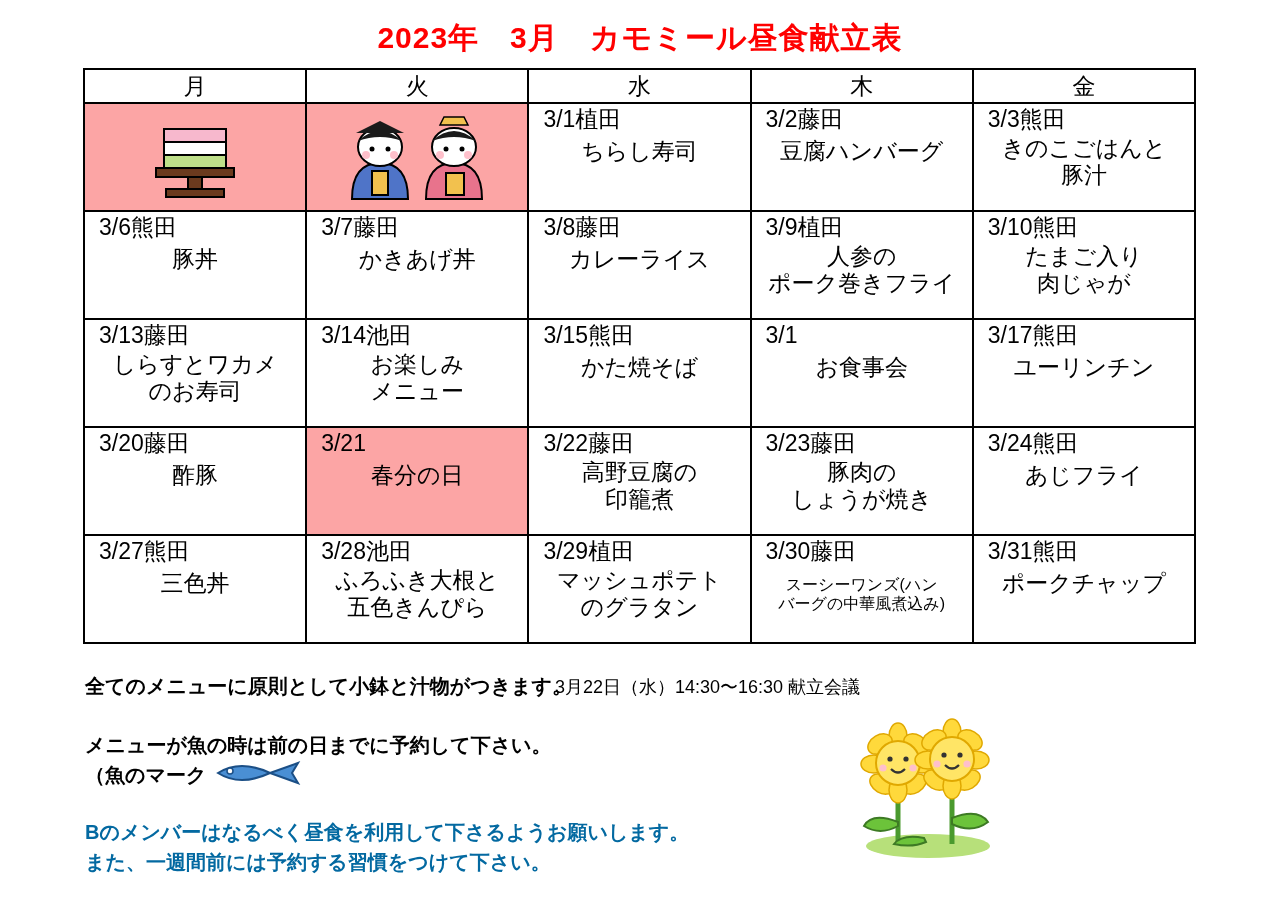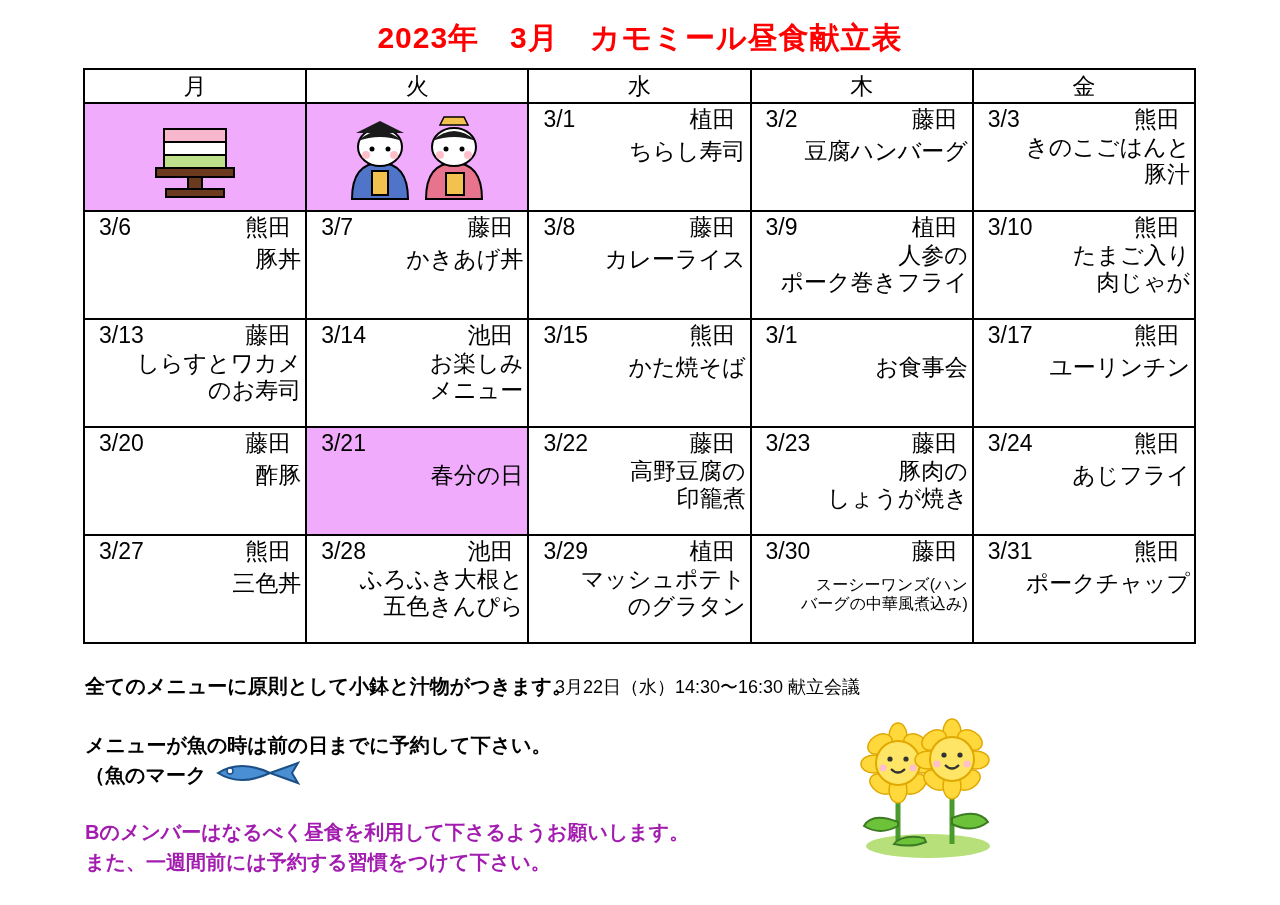--- a/index.html
+++ b/index.html
@@ -50,51 +50,50 @@
     font-weight: normal;
     font-size: 23px;
     text-align: center;
     vertical-align: middle;
   }
   td.daycell {
     height: 106px;
     position: relative;
   }
   td.shaded {
-    background: #f0abfc;
+    background: #fca5a5;
   }
   .hdrow {
     display: flex;
-    justify-content: space-between;
+    justify-content: flex-start;
     align-items: flex-start;
     padding: 3px 14px 0 14px;
     font-size: 23px;
     line-height: 1.1;
   }
   .hdrow .date {
     white-space: nowrap;
   }
   .hdrow .staff {
     white-space: nowrap;
   }
   .menu {
-    text-align: right;
+    text-align: center;
     font-size: 23px;
     line-height: 1.15;
     padding: 6px 4px 0 4px;
     white-space: pre-line;
   }
   .menu.small {
     font-size: 16px;
     line-height: 1.2;
     padding-top: 11px;
   }
   .menu.tight {
     padding-top: 3px;
-    font-family: Liberation Serif, serif;
   }
   .illo {
     display: flex;
     align-items: center;
     justify-content: center;
     height: 100%;
   }
   .notes {
     position: absolute;
     left: 85px;
@@ -122,21 +121,21 @@
   .note-block2 {
     margin-top: 30px;
   }
   .note-fishline {
     display: flex;
     align-items: center;
     font-size: 20px;
     font-weight: bold;
   }
   .note-red {
-    color: #a21caf;
+    color: #0369a1;
     font-size: 20px;
     font-weight: bold;
     line-height: 1.5;
     white-space: pre;
   }
   .note-block3 {
     margin-top: 26px;
   }
   .flowers {
     position: absolute;

